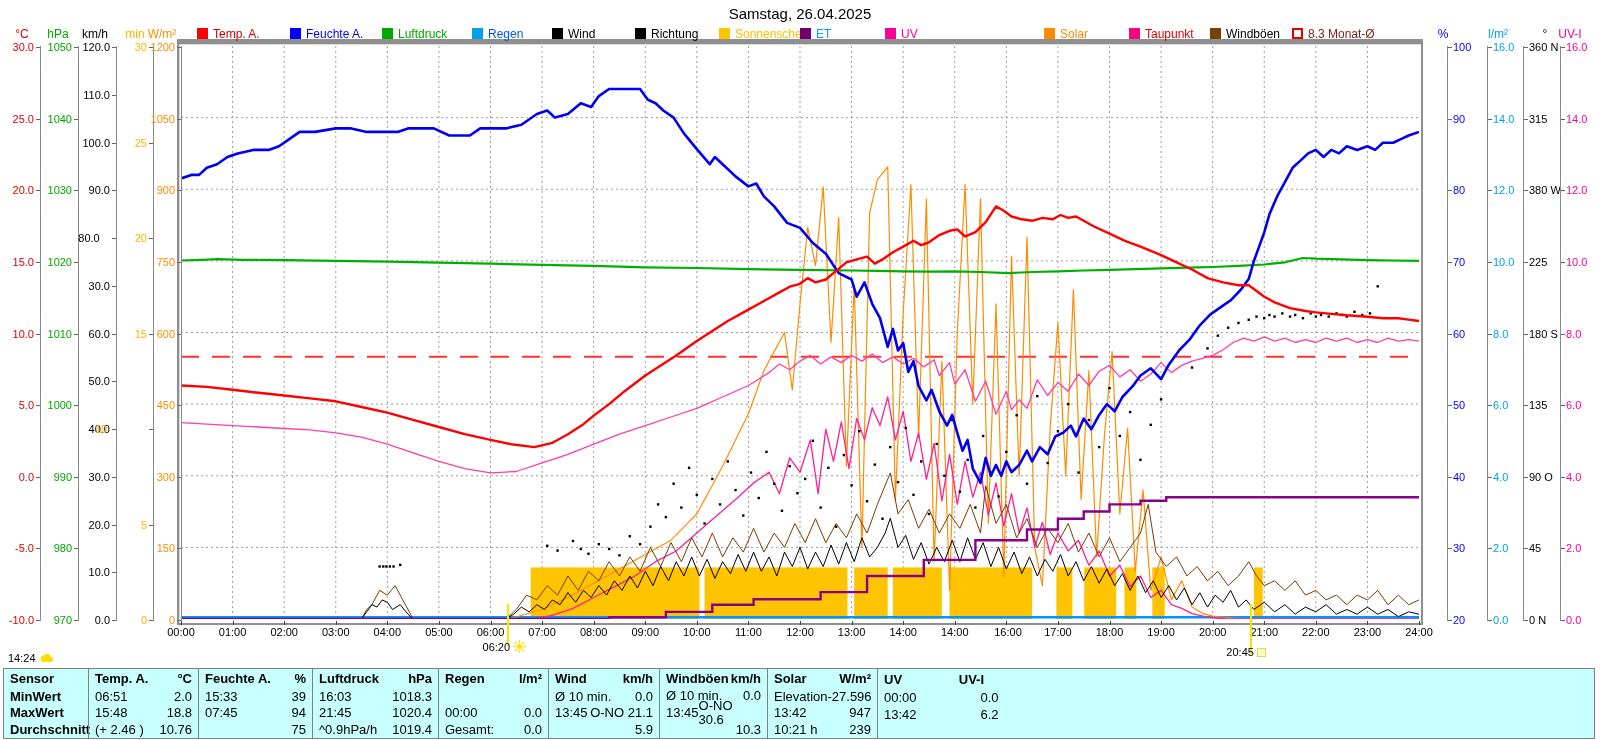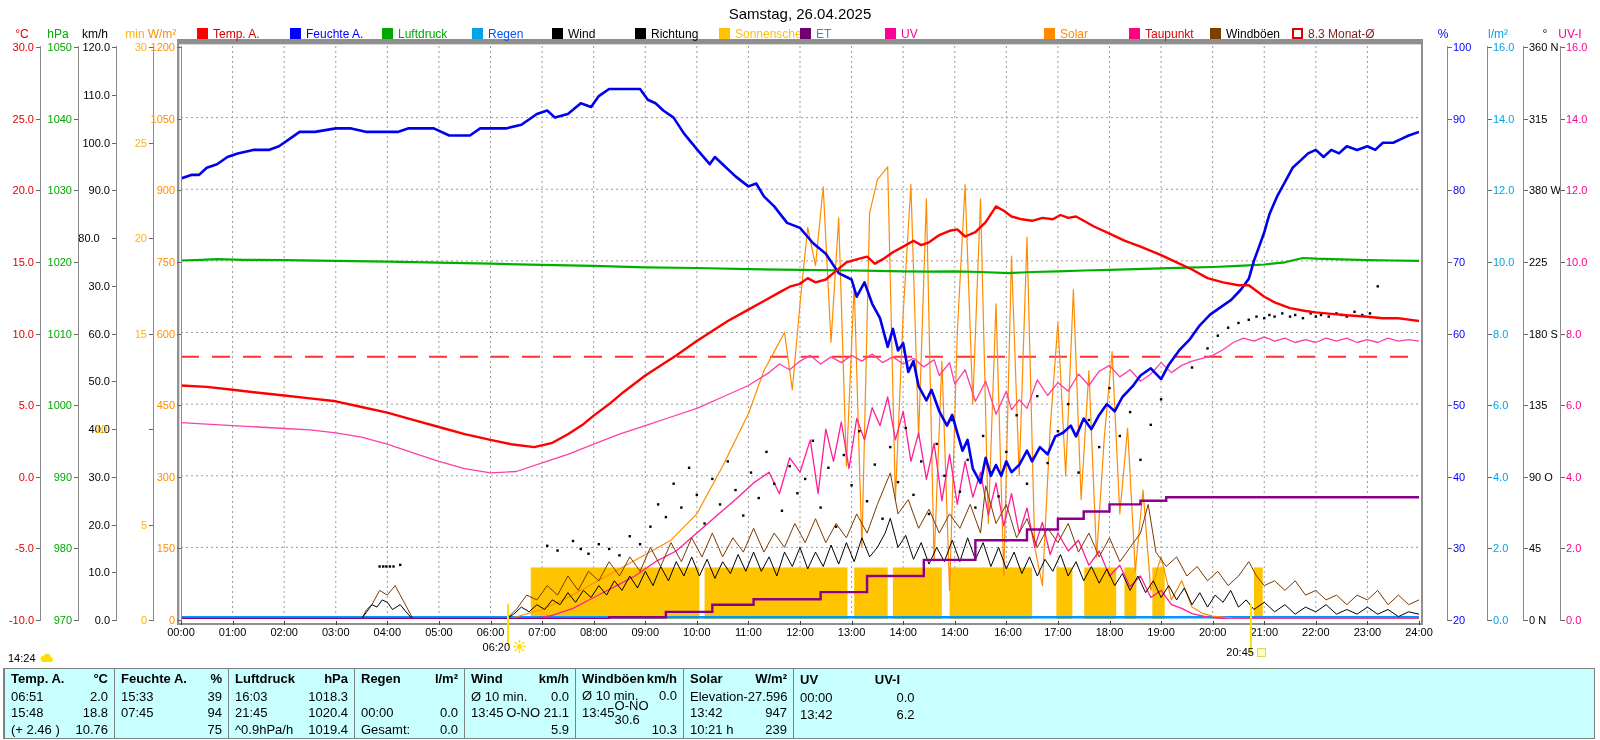--- a/index.html
+++ b/index.html
@@ -516,20 +516,34 @@
     </svg>
   </span>
 </div>
 
 <div class="abs marker-label" id="sunset-label" style="top: 646px; left: 1226.35px;">
   <span>20:45</span>
   <span class="sq-ico"></span>
 </div>
 
 <div class="abs" id="table">
+    <div class="tcol first" style="width: 84px; flex: 0 0 84px;">
+      <div class="trow hdr">
+        <span class="bold">Sensor</span>
+      </div>
+      <div class="trow">
+        <span class="bold">MinWert</span>
+      </div>
+      <div class="trow">
+        <span class="bold">MaxWert</span>
+      </div>
+      <div class="trow">
+        <span class="bold">Durchschnitt</span>
+      </div>
+    </div>
     <div class="tcol" style="width: 110px; flex: 0 0 110px;">
       <div class="trow hdr">
         <span>Temp. A.</span>
         <span>°C</span>
       </div>
       <div class="trow">
         <span>06:51</span>
         <span>2.0</span>
       </div>
       <div class="trow">

